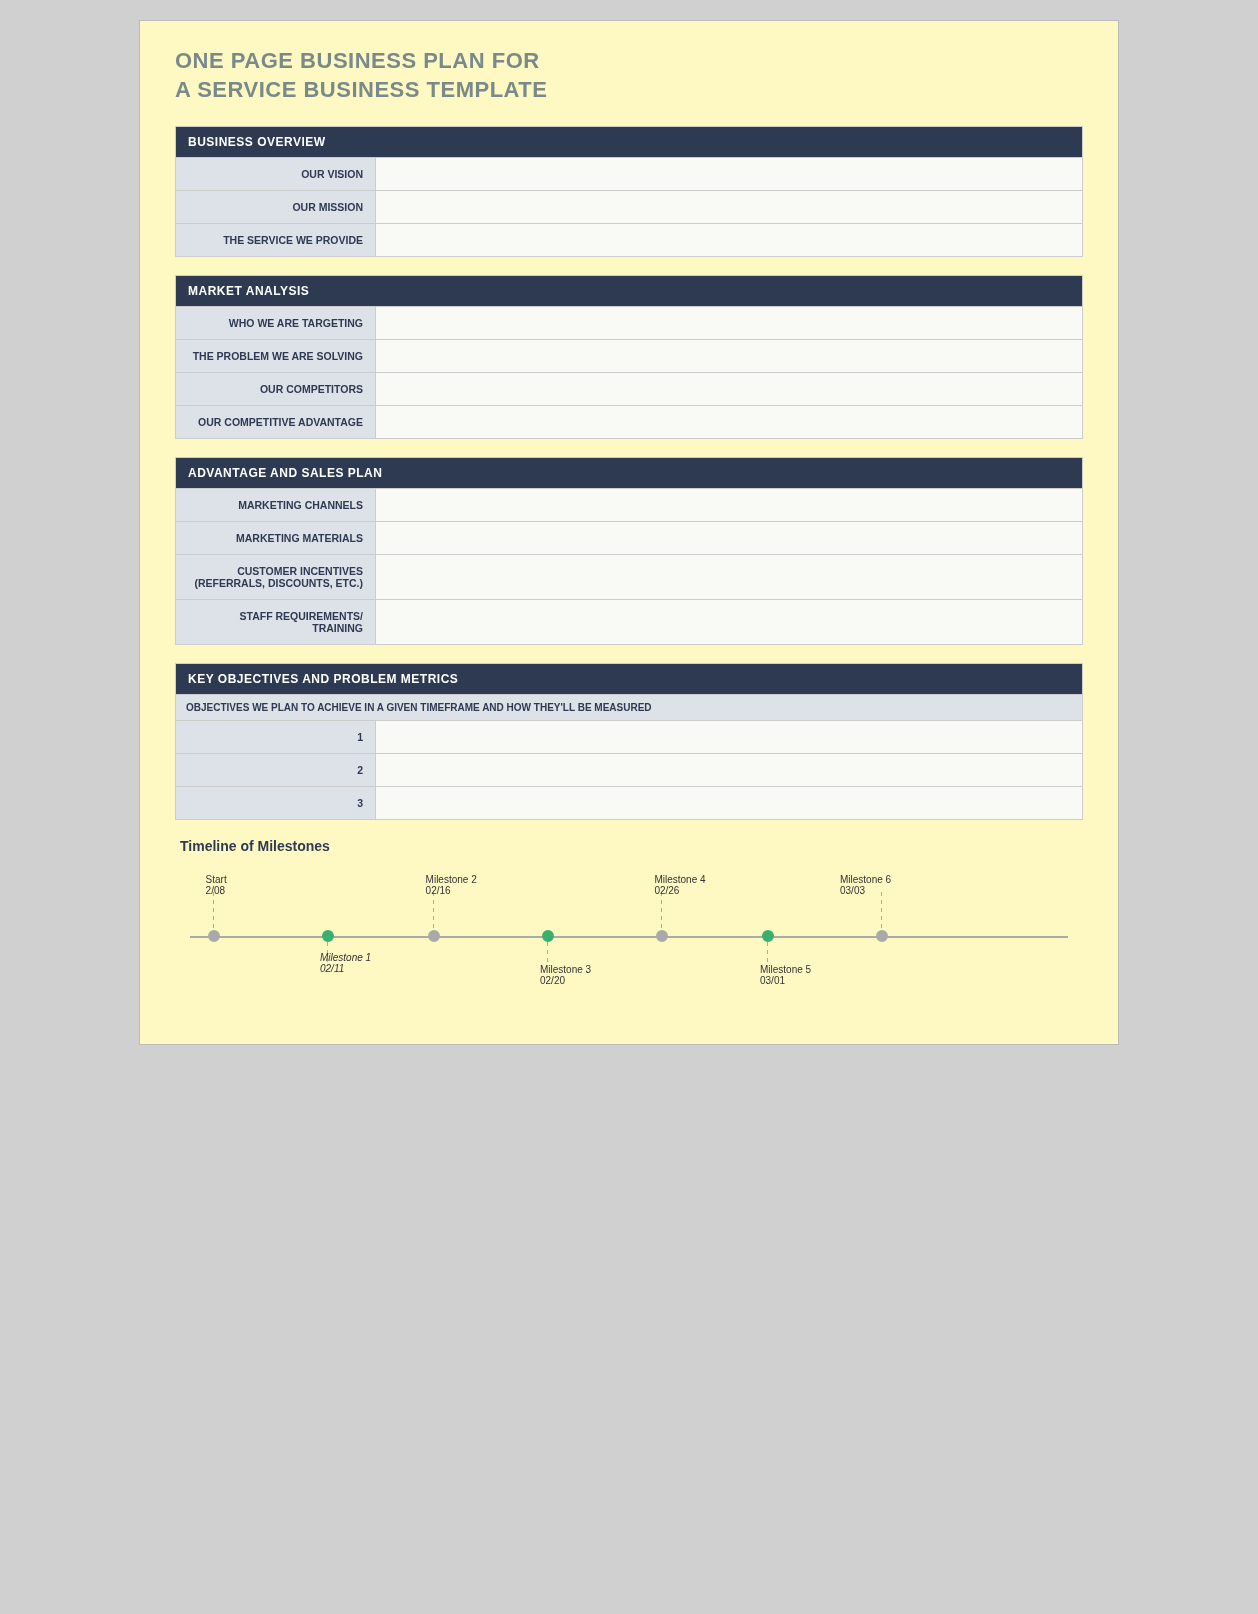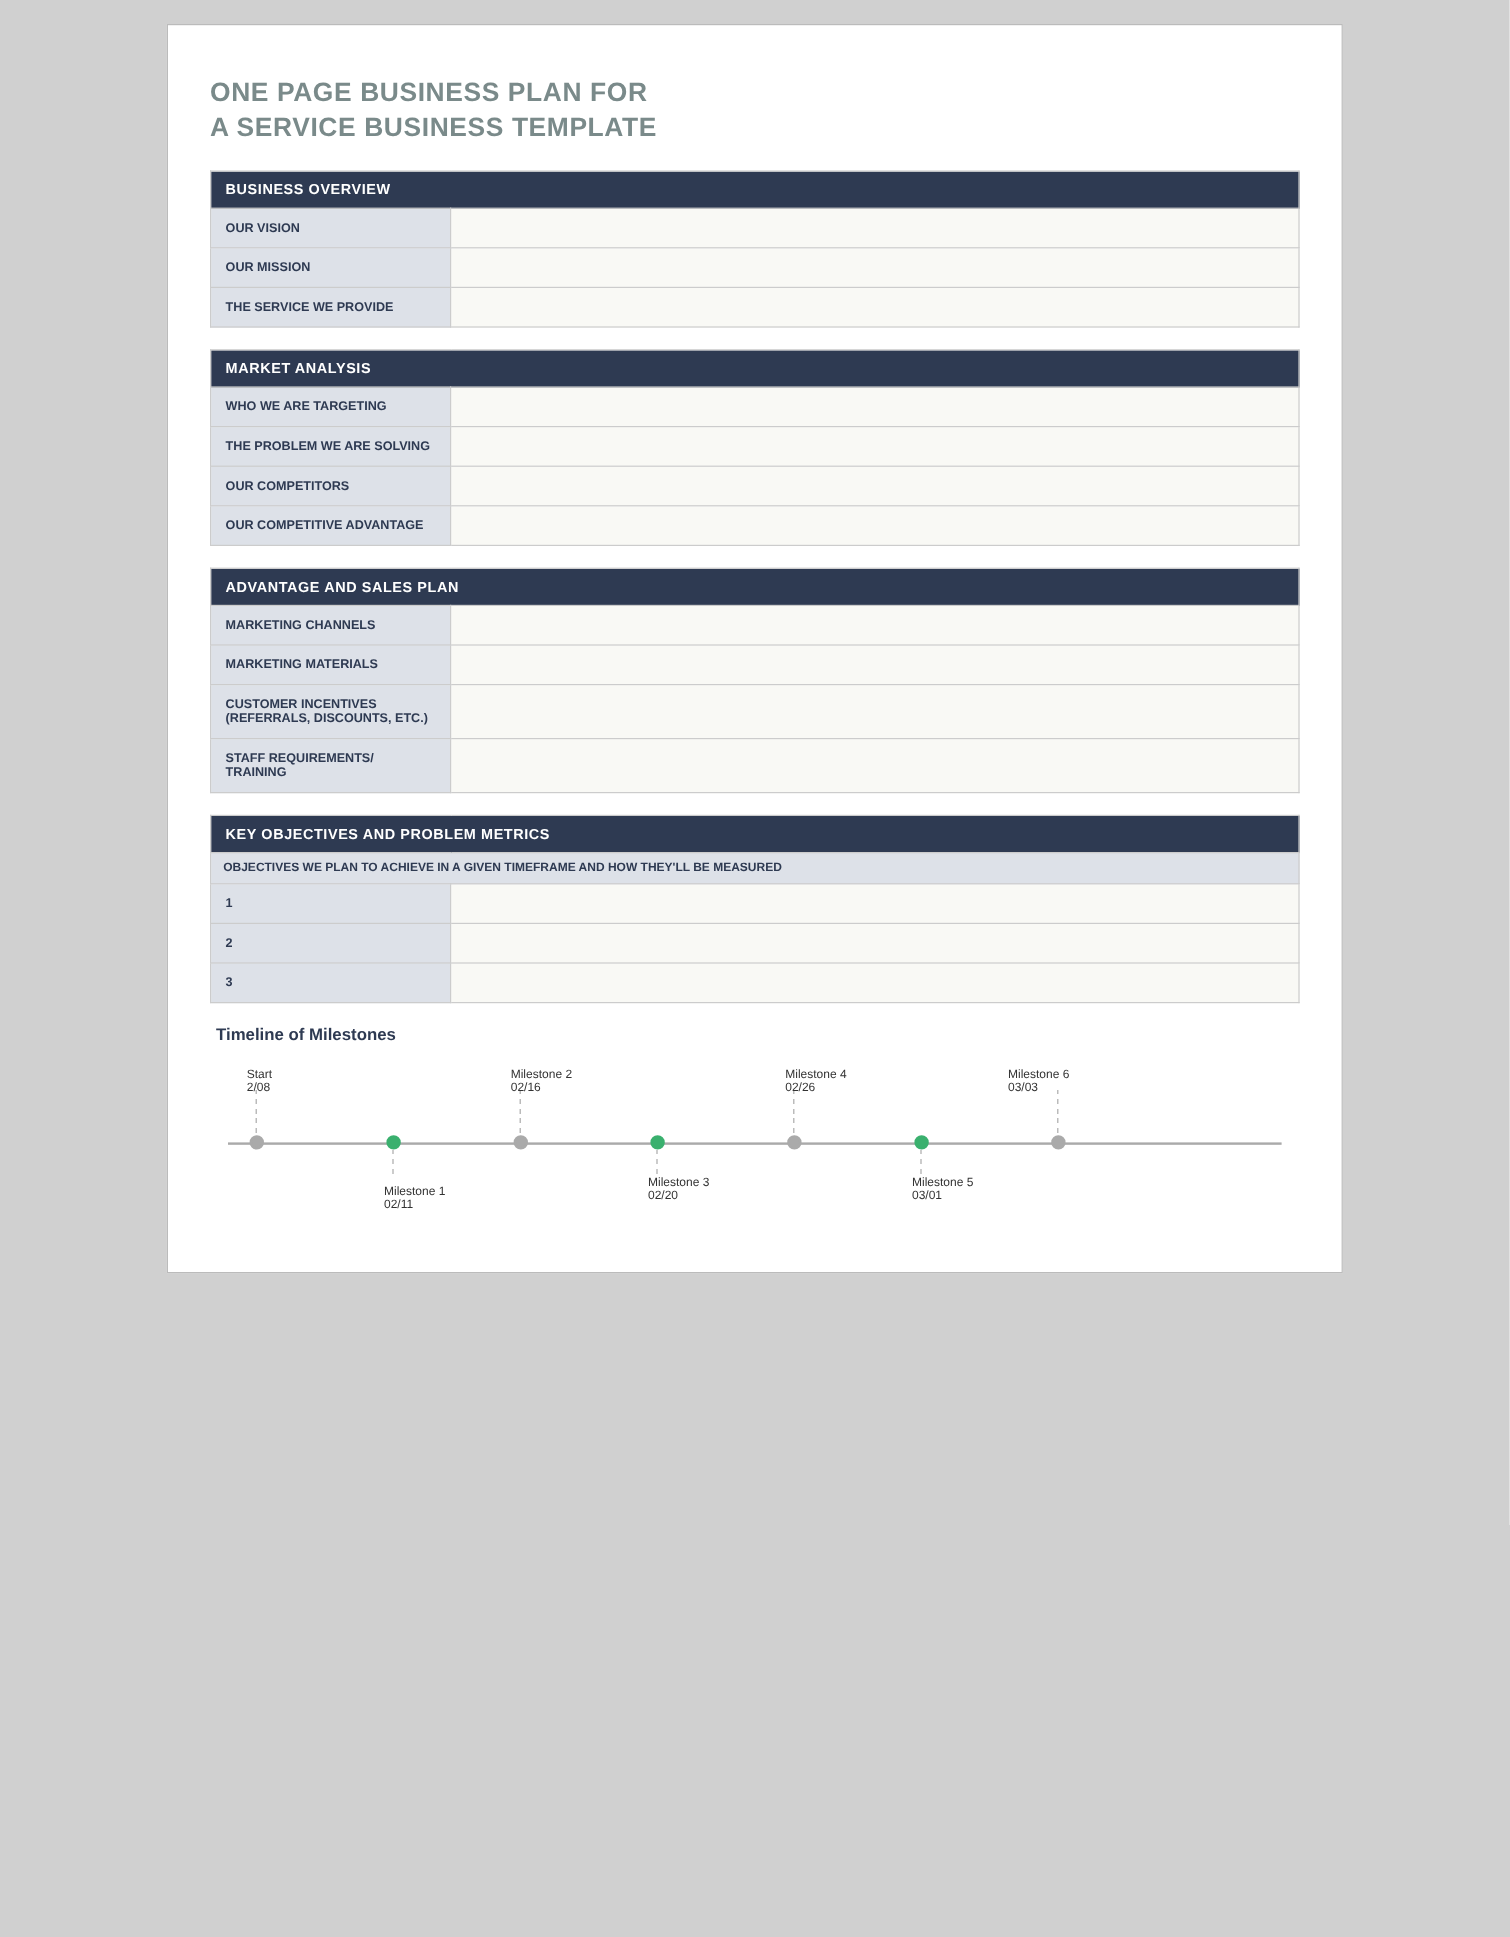--- a/index.html
+++ b/index.html
@@ -5,24 +5,24 @@
     * { box-sizing: border-box; margin: 0; padding: 0; }
     body {
       background: #d0d0d0;
       display: flex;
       justify-content: center;
       align-items: flex-start;
       min-height: 100vh;
       font-family: Arial, sans-serif;
     }
     .page {
-      background: #ffffff;
+      background: #fef9c3;
       width: 980px;
       margin: 20px auto;
-      padding: 42px 35px 40px 35px;
+      padding: 26px 35px 40px 35px;
       border: 1px solid #bbb;
     }
     .main-title {
       color: #7a8a8a;
       font-size: 22px;
       font-weight: bold;
       line-height: 1.3;
       margin-bottom: 22px;
       letter-spacing: 0.5px;
     }
@@ -39,20 +39,21 @@
       font-size: 12px;
       font-weight: bold;
       padding: 8px 12px;
       letter-spacing: 0.5px;
     }
     .row-label {
       background: #dde1e8;
       color: #2e3a52;
       font-size: 10.5px;
       font-weight: bold;
+      text-align: right;
       padding: 10px 12px;
       width: 200px;
       vertical-align: middle;
     }
     .row-value {
       background: #f9f9f5;
       border: 1px solid #ccc;
       padding: 10px 12px;
     }
     .section tr td {
@@ -250,21 +251,21 @@
           <div class="milestone-date">02/26</div>
         </div>
         <div class="milestone-dot" style="left: 686.4px; top: 56px;"></div>
         <div class="dash-line" style="left: 691.4px; top: 18px; height: 38px;"></div>
         <div style="position: absolute; left: 650px; top: 0px;">
           <div class="milestone-label">Milestone 6</div>
           <div class="milestone-date">03/03</div>
         </div>
         <div class="milestone-dot green" style="left: 132px; top: 56px;"></div>
         <div class="dash-line" style="left: 137px; top: 68px; height: 22px;"></div>
-        <div style="position: absolute; left: 130px; top: 98px;">
+        <div style="position: absolute; left: 130px; top: 78px; font-style: italic;">
           <div class="milestone-label">Milestone 1</div>
           <div class="milestone-date">02/11</div>
         </div>
         <div class="milestone-dot green" style="left: 352px; top: 56px;"></div>
         <div class="dash-line" style="left: 357px; top: 68px; height: 22px;"></div>
         <div style="position: absolute; left: 350px; top: 90px;">
           <div class="milestone-label">Milestone 3</div>
           <div class="milestone-date">02/20</div>
         </div>
         <div class="milestone-dot green" style="left: 572px; top: 56px;"></div>

